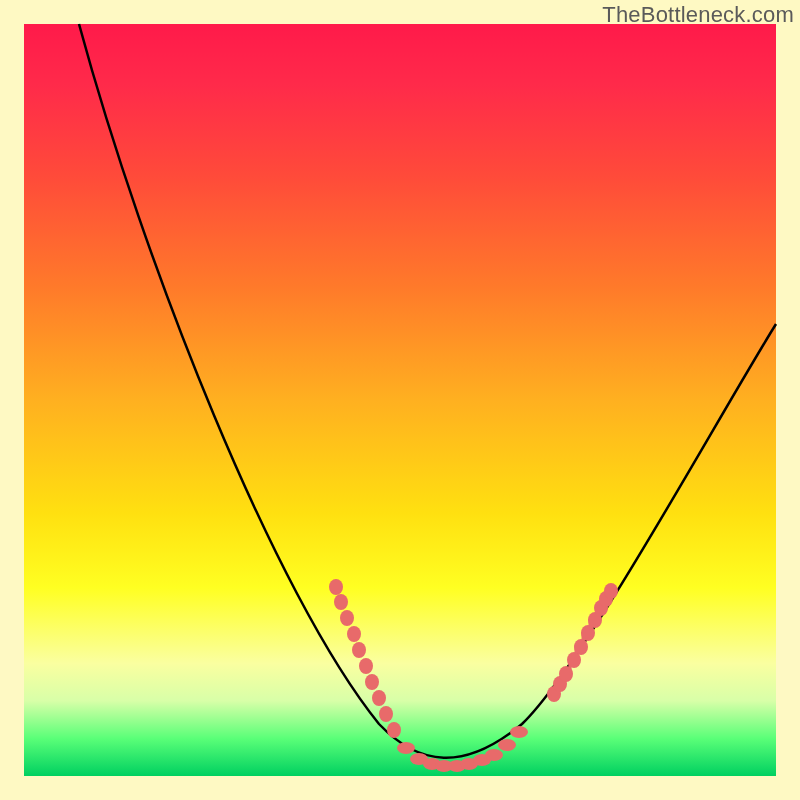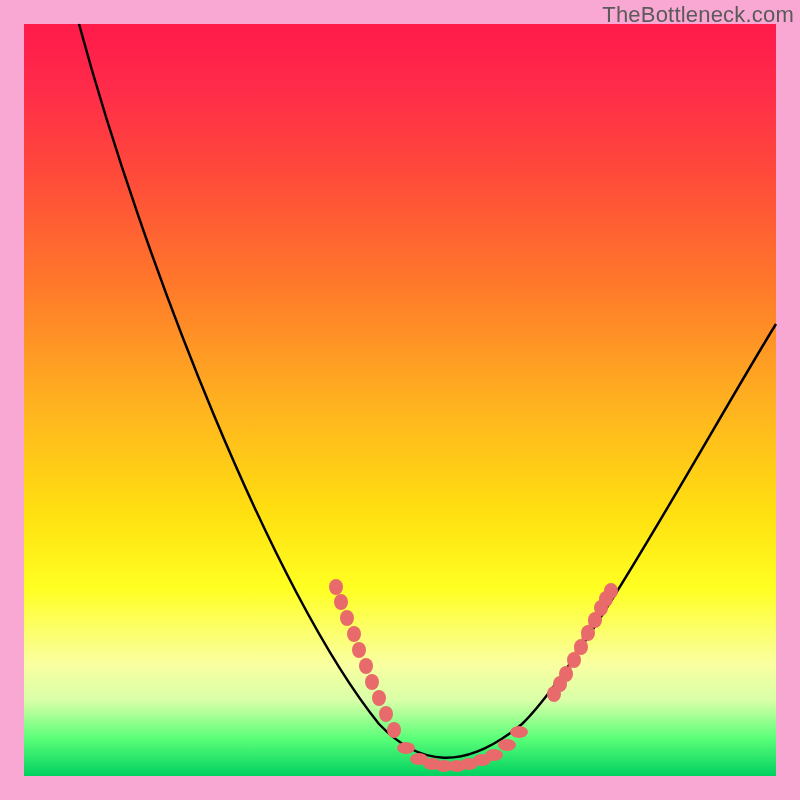--- a/index.html
+++ b/index.html
@@ -8,21 +8,21 @@
     background: #000;
     width: 800px;
     height: 800px;
     overflow: hidden;
     font-family: Arial, sans-serif;
   }
   .chart-container {
     position: relative;
     width: 800px;
     height: 800px;
-    background: #f9a8d4;
+    background: #fef9c3;
   }
   .plot-area {
     position: absolute;
     left: 24px;
     top: 24px;
     width: 752px;
     height: 752px;
     background: linear-gradient(to bottom,
       #ff1a4a 0%,
       #ff2a4a 8%,

